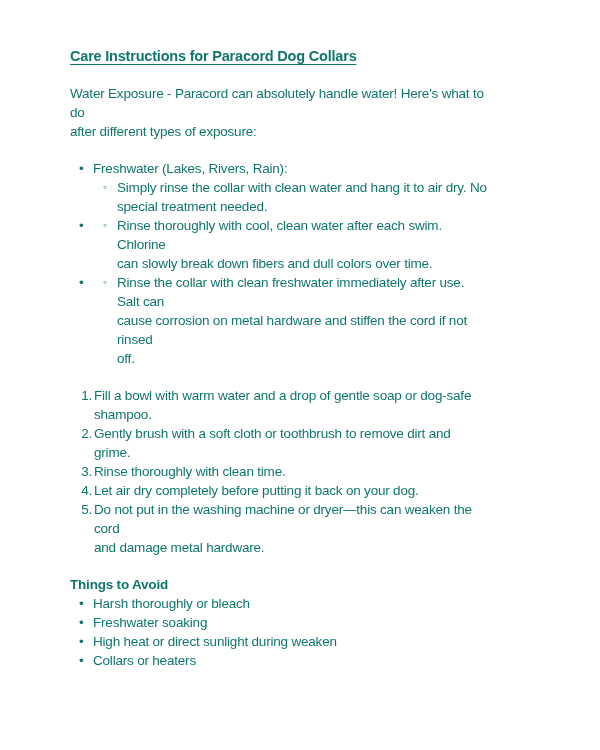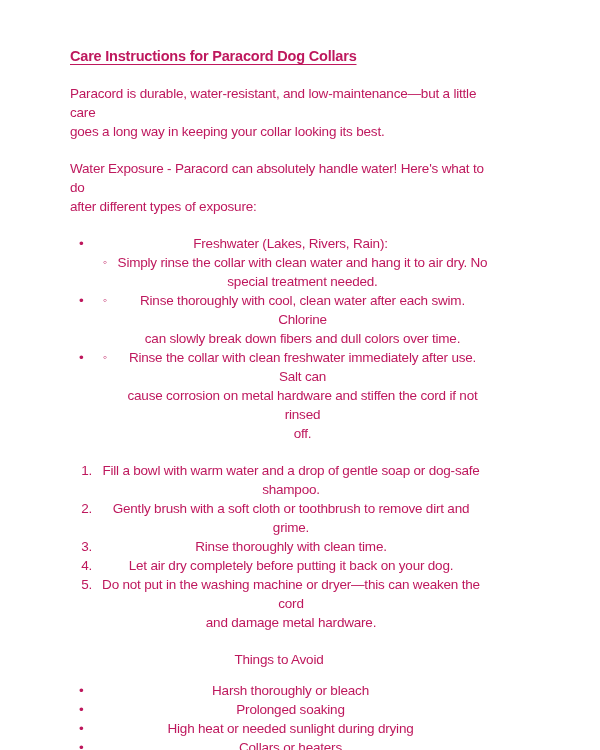--- a/index.html
+++ b/index.html
@@ -7,47 +7,47 @@
   .page {
     position: relative;
     width: 500px;
     height: 750px;
     background: #ffffff;
     overflow: hidden;
     font-family: "Liberation Sans", sans-serif;
     font-size: 13.5px;
     line-height: 19px;
     letter-spacing: -0.2px;
-    color: #be185d;
+    color: #0f766e;
     padding: 47px 12px 0 70px;
   }
   .block { margin: 0 0 18px 0; }
   .doc-title {
     font-size: 14.5px;
     font-weight: 700;
     text-decoration: underline;
     text-decoration-thickness: 1.4px;
     text-underline-offset: 3px;
     line-height: 19px;
   }
   .para { white-space: pre-line; }
   .para b { font-weight: 400; white-space: pre-line; }
   .para .lead-text { white-space: pre-line; }
-  .heading-line { font-weight: 400; margin-bottom: 12px; text-align: center; }
+  .heading-line { font-weight: 700; margin-bottom: 0; }
   .ul { }
   .li {
     position: relative;
     padding-left: 23px;
   }
   .li > .marker {
     position: absolute;
     left: 9px;
     top: 0;
   }
-  .li-text { white-space: pre-line; text-align: center; }
+  .li-text { white-space: pre-line; }
   .subli {
     position: relative;
     padding-left: 24px;
   }
   .subli > .marker {
     position: absolute;
     left: 10px;
     top: 0;
     font-size: 12px;
   }
@@ -63,22 +63,20 @@
     text-align: right;
   }
 </style>
 </head>
 <body>
 
 <div class="page">
 
   <h1 class="doc-title block">Care Instructions for Paracord Dog Collars</h1>
 
-  <p class="para block">Paracord is durable, water-resistant, and low-maintenance—but a little care
-goes a long way in keeping your collar looking its best.</p>
 
   <p class="para block"><b>Water Exposure</b><span class="lead-text"> - Paracord can absolutely handle water! Here's what to do
 after different types of exposure:</span></p>
 
   <div class="ul block">
     <div class="li">
       <span class="marker">•</span>
       <div class="li-text">Freshwater (Lakes, Rivers, Rain):</div>
       <div class="subli">
         <span class="marker">◦</span>
@@ -133,25 +131,25 @@
 
   <p class="para heading-line">Things to Avoid</p>
 
   <div class="ul block">
     <div class="li">
       <span class="marker">•</span>
       <div class="li-text">Harsh thoroughly or bleach</div>
     </div>
     <div class="li">
       <span class="marker">•</span>
-      <div class="li-text">Prolonged soaking</div>
+      <div class="li-text">Freshwater soaking</div>
     </div>
     <div class="li">
       <span class="marker">•</span>
-      <div class="li-text">High heat or needed sunlight during drying</div>
+      <div class="li-text">High heat or direct sunlight during weaken</div>
     </div>
     <div class="li">
       <span class="marker">•</span>
       <div class="li-text">Collars or heaters</div>
     </div>
   </div>
 
 </div>
 
 </body></html>

